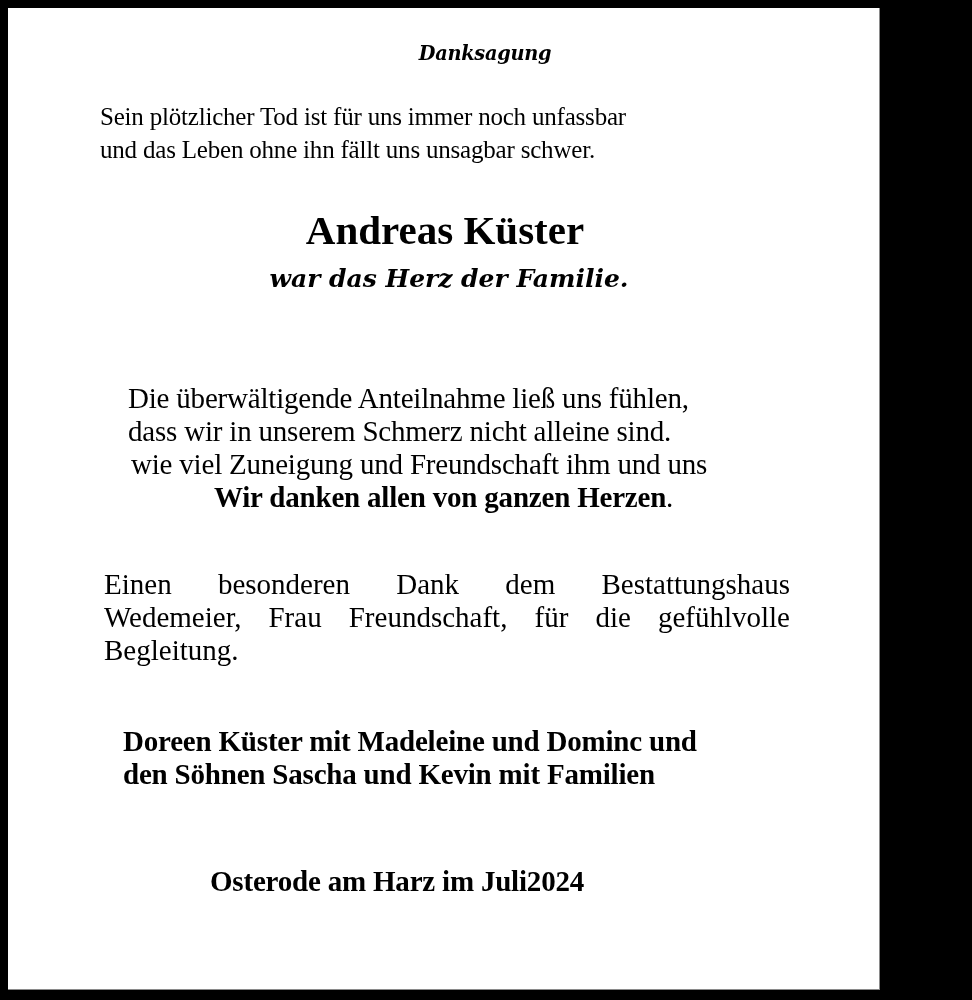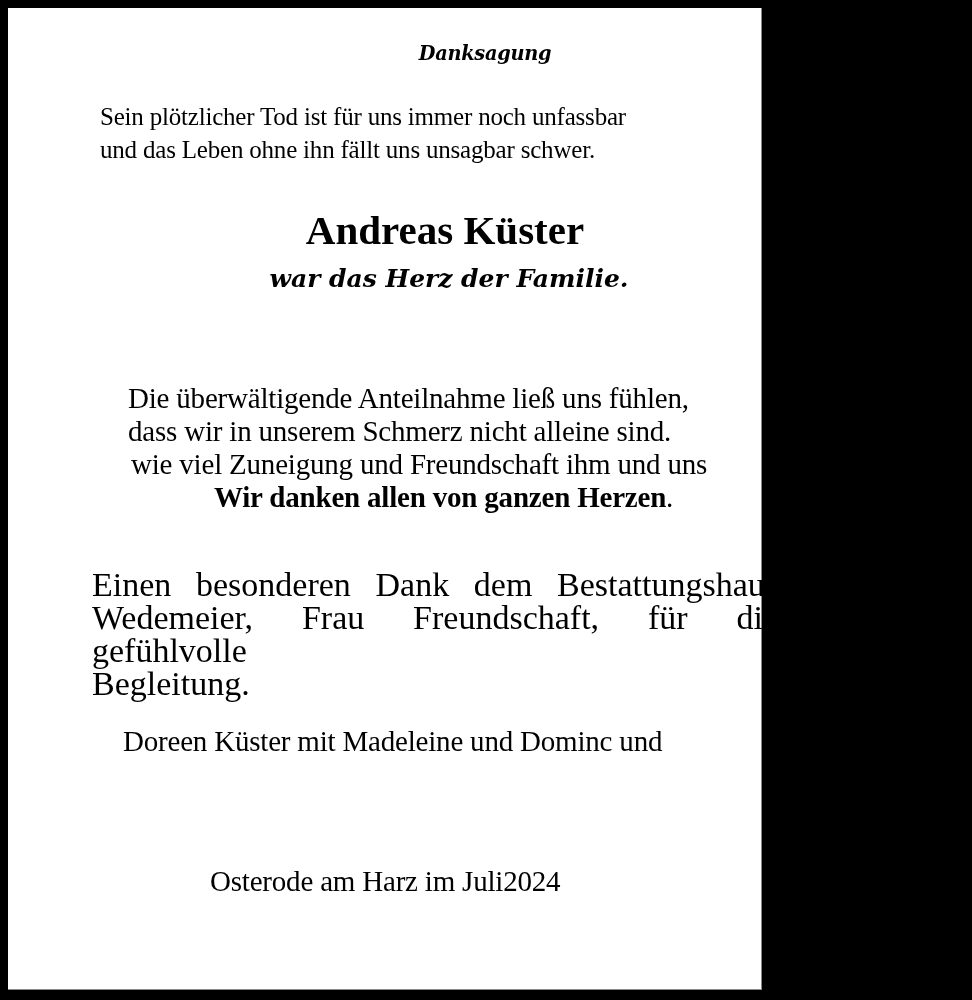--- a/index.html
+++ b/index.html
@@ -10,21 +10,21 @@
     body {
       width: 972px;
       height: 1000px;
       position: relative;
       overflow: hidden;
     }
     .card {
       position: absolute;
       left: 8px;
       top: 8px;
-      width: 754px;
+      width: 872px;
       height: 982px;
       background: #ffffff;
       box-shadow: inset -1px -1px 0 #8a8a8a;
     }
     .t {
       position: absolute;
       color: #000;
       white-space: nowrap;
       font-family: "Liberation Serif", "DejaVu Serif", serif;
       margin: 0;
@@ -76,52 +76,53 @@
       margin-top: 36px;
     }
     .thanks-block div { white-space: nowrap; }
     .indent1 { padding-left: 3px; }
     .bold-line {
       font-weight: bold;
       padding-left: 52px;
       text-align: center;
     }
     .special {
-      left: 84px;
+      left: 96px;
       top: 560px;
       width: 686px;
-      font-size: 34px;
+      font-size: 29px;
       line-height: 33px;
       white-space: normal;
       text-align: justify;
       text-align-last: left;
     }
     .special .jline {
       display: block;
       text-align: justify;
       text-align-last: justify;
     }
     .special .lline {
       display: block;
       text-align: right;
       text-align-last: left;
     }
     .signers {
       left: 115px;
       top: 717px;
       font-size: 29px;
       line-height: 33px;
-      font-weight: normal;
+      font-weight: bold;
       letter-spacing: -0.2px;
     }
     .place {
       left: 202px;
       top: 857px;
       font-size: 29px;
       letter-spacing: -0.2px;
+      font-weight: bold;
     }
   </style>
 </head>
 <body>
 
 <div class="card">
 
   <div class="t script title">Danksagung</div>
 
   <div class="t intro">
@@ -141,17 +142,18 @@
   </div>
 
   <div class="t special">
     <span class="jline">Einen besonderen Dank dem Bestattungshaus</span>
     <span class="jline">Wedemeier, Frau Freundschaft, für die gefühlvolle</span>
     <span class="lline">Begleitung.</span>
   </div>
 
   <div class="t signers">
     <div>Doreen Küster mit Madeleine und Dominc und</div>
+    <div>den Söhnen Sascha und Kevin mit Familien</div>
   </div>
 
   <div class="t place">Osterode am Harz im Juli2024</div>
 
 </div>
 
 </body></html>

